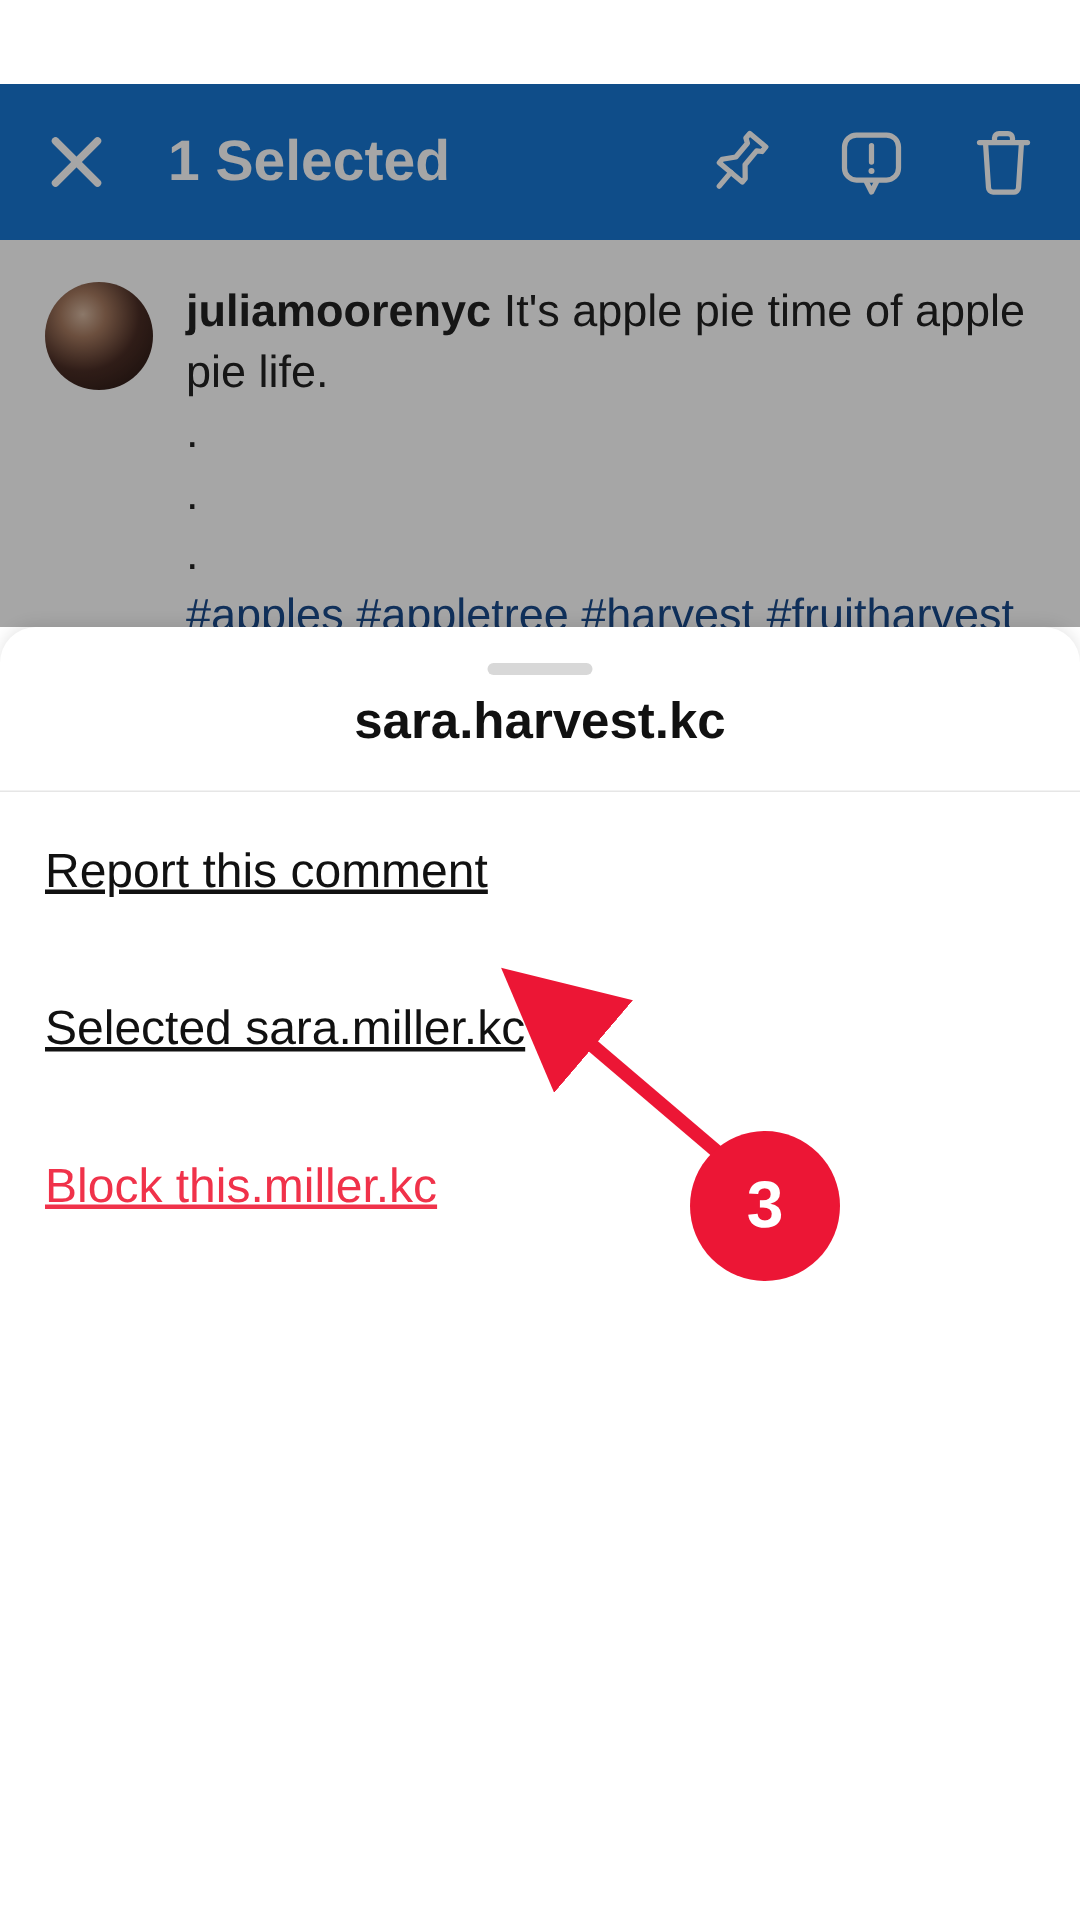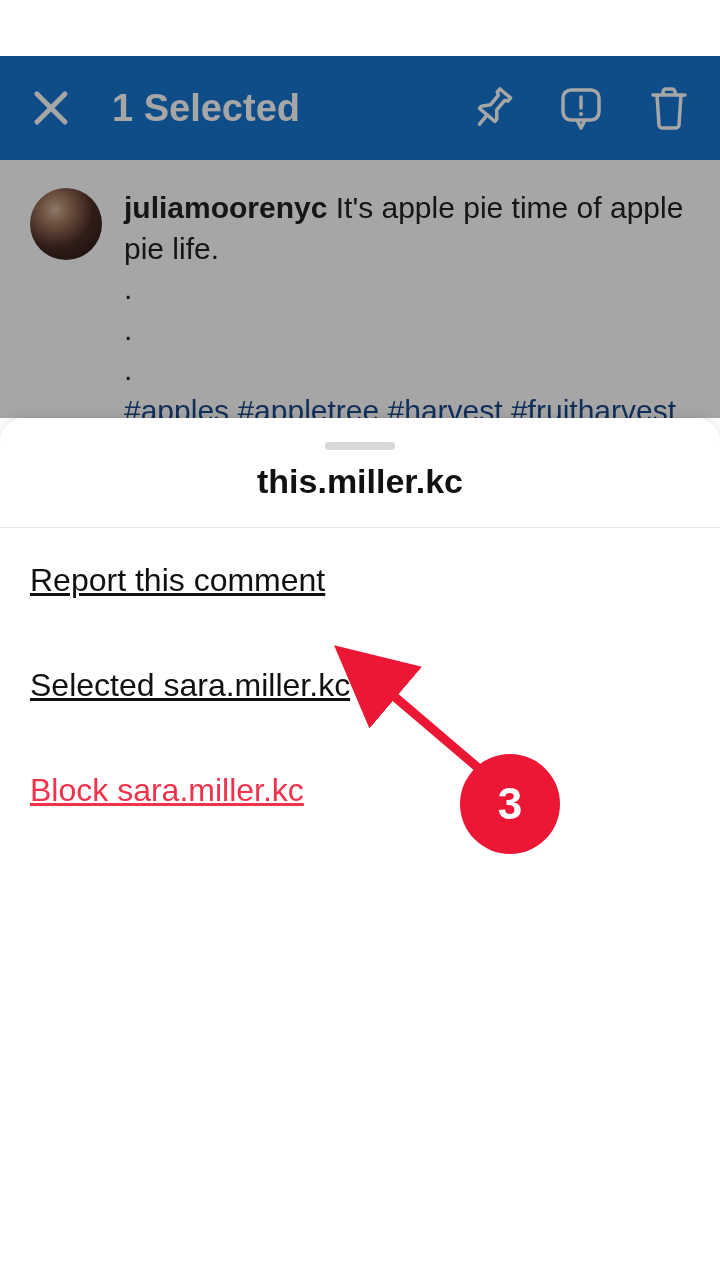--- a/index.html
+++ b/index.html
@@ -154,24 +154,24 @@
       <span class="dotline">.</span>
       <span class="dotline">.</span>
       <span class="hashtag">#apples #appletree #harvest #fruitharvest #gardentrees #summergarden</span>
     </div>
   </div>
 
   <div class="dim-overlay"></div>
 
   <div class="sheet">
     <div class="grabber"></div>
-    <div class="sheet-title">this.miller.kc</div>
+    <div class="sheet-title">sara.harvest.kc</div>
     <div class="sheet-item">Report this comment</div>
     <div class="sheet-item">Selected sara.miller.kc</div>
-    <div class="sheet-item danger">Block sara.miller.kc</div>
+    <div class="sheet-item danger">Block this.miller.kc</div>
   </div>
 
   <div class="annotation">
     <svg width="160" height="140" viewBox="0 0 160 140">
       <defs>
         <marker id="arrowhead" markerWidth="9" markerHeight="9" refX="2" refY="4.5" orient="auto">
           <polygon points="0 0, 9 4.5, 0 9" fill="#ec1635"></polygon>
         </marker>
       </defs>
       <line x1="120" y1="110" x2="12" y2="18" stroke="#ec1635" stroke-width="9" marker-end="url(#arrowhead)"></line>

